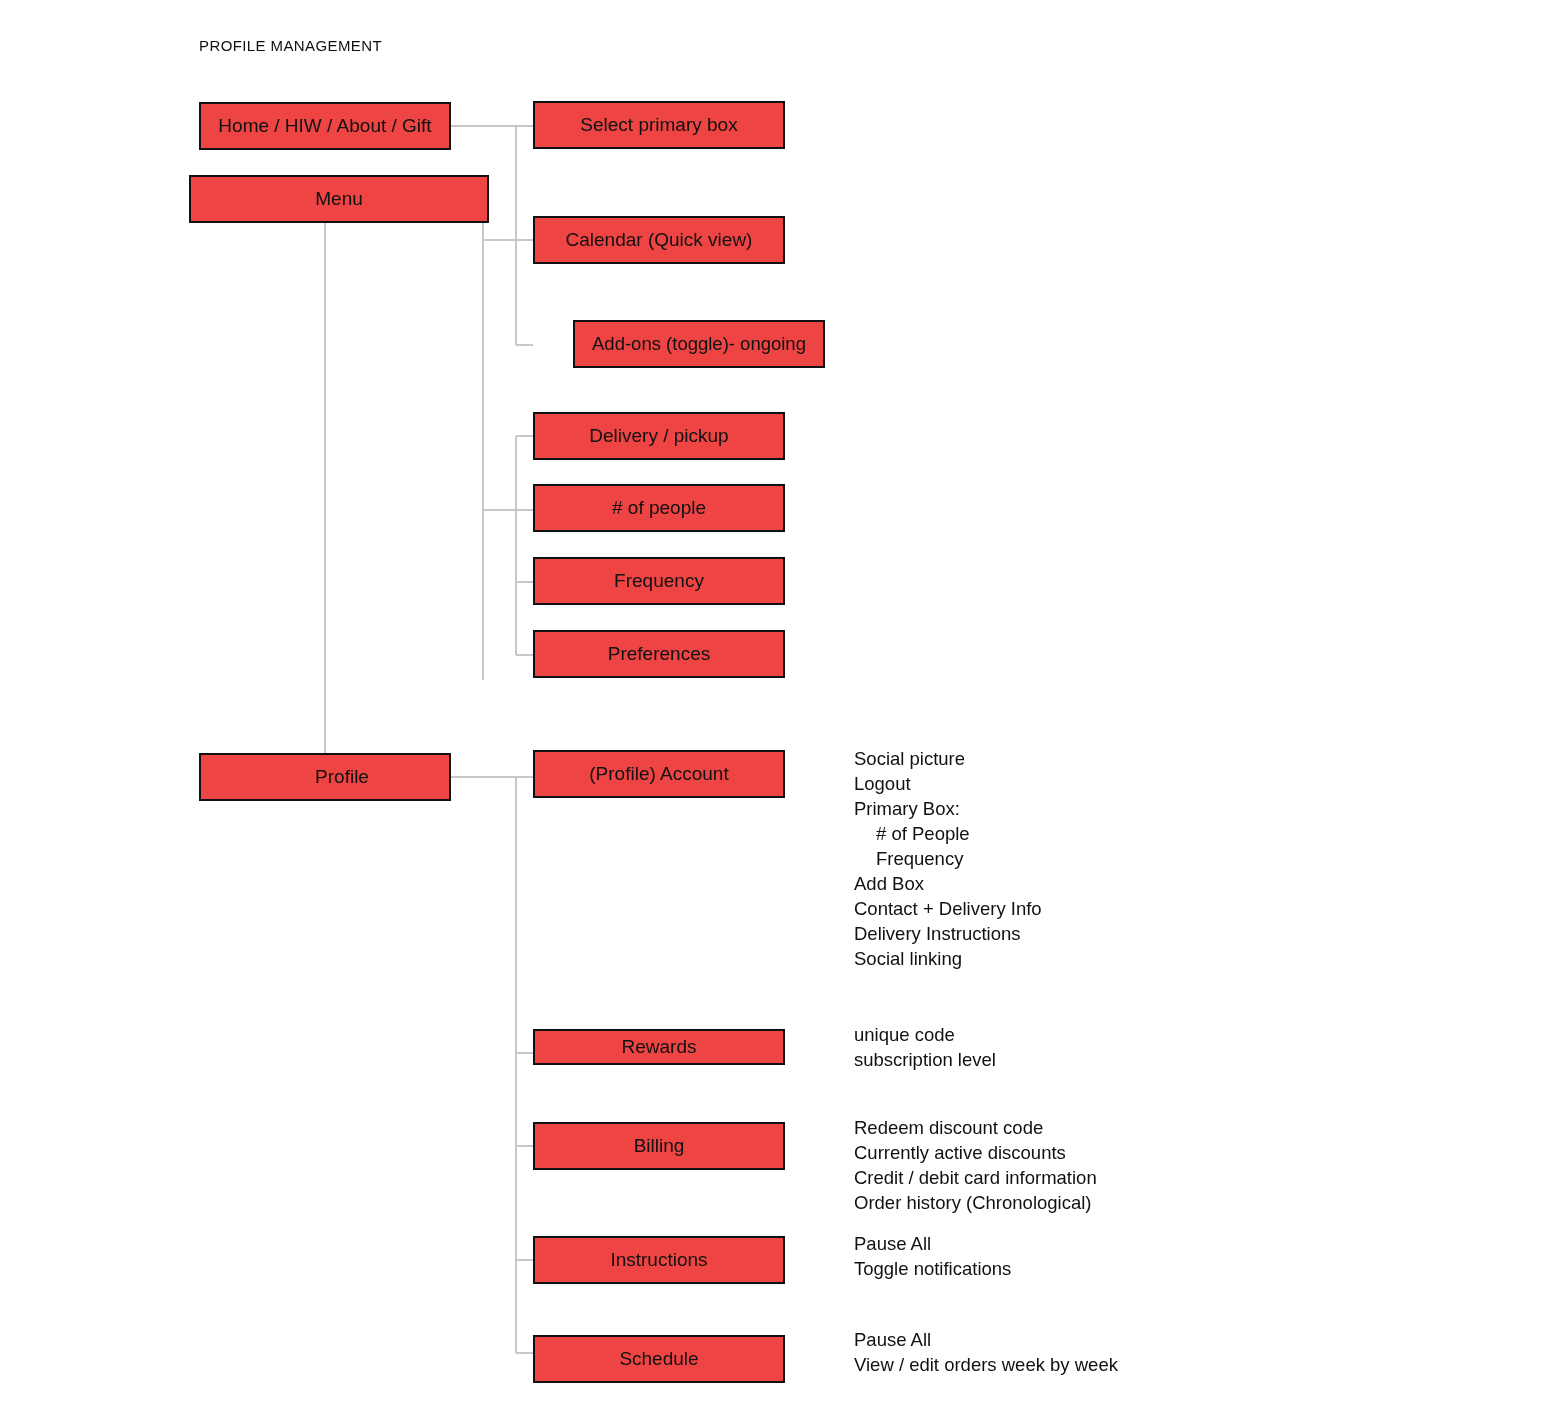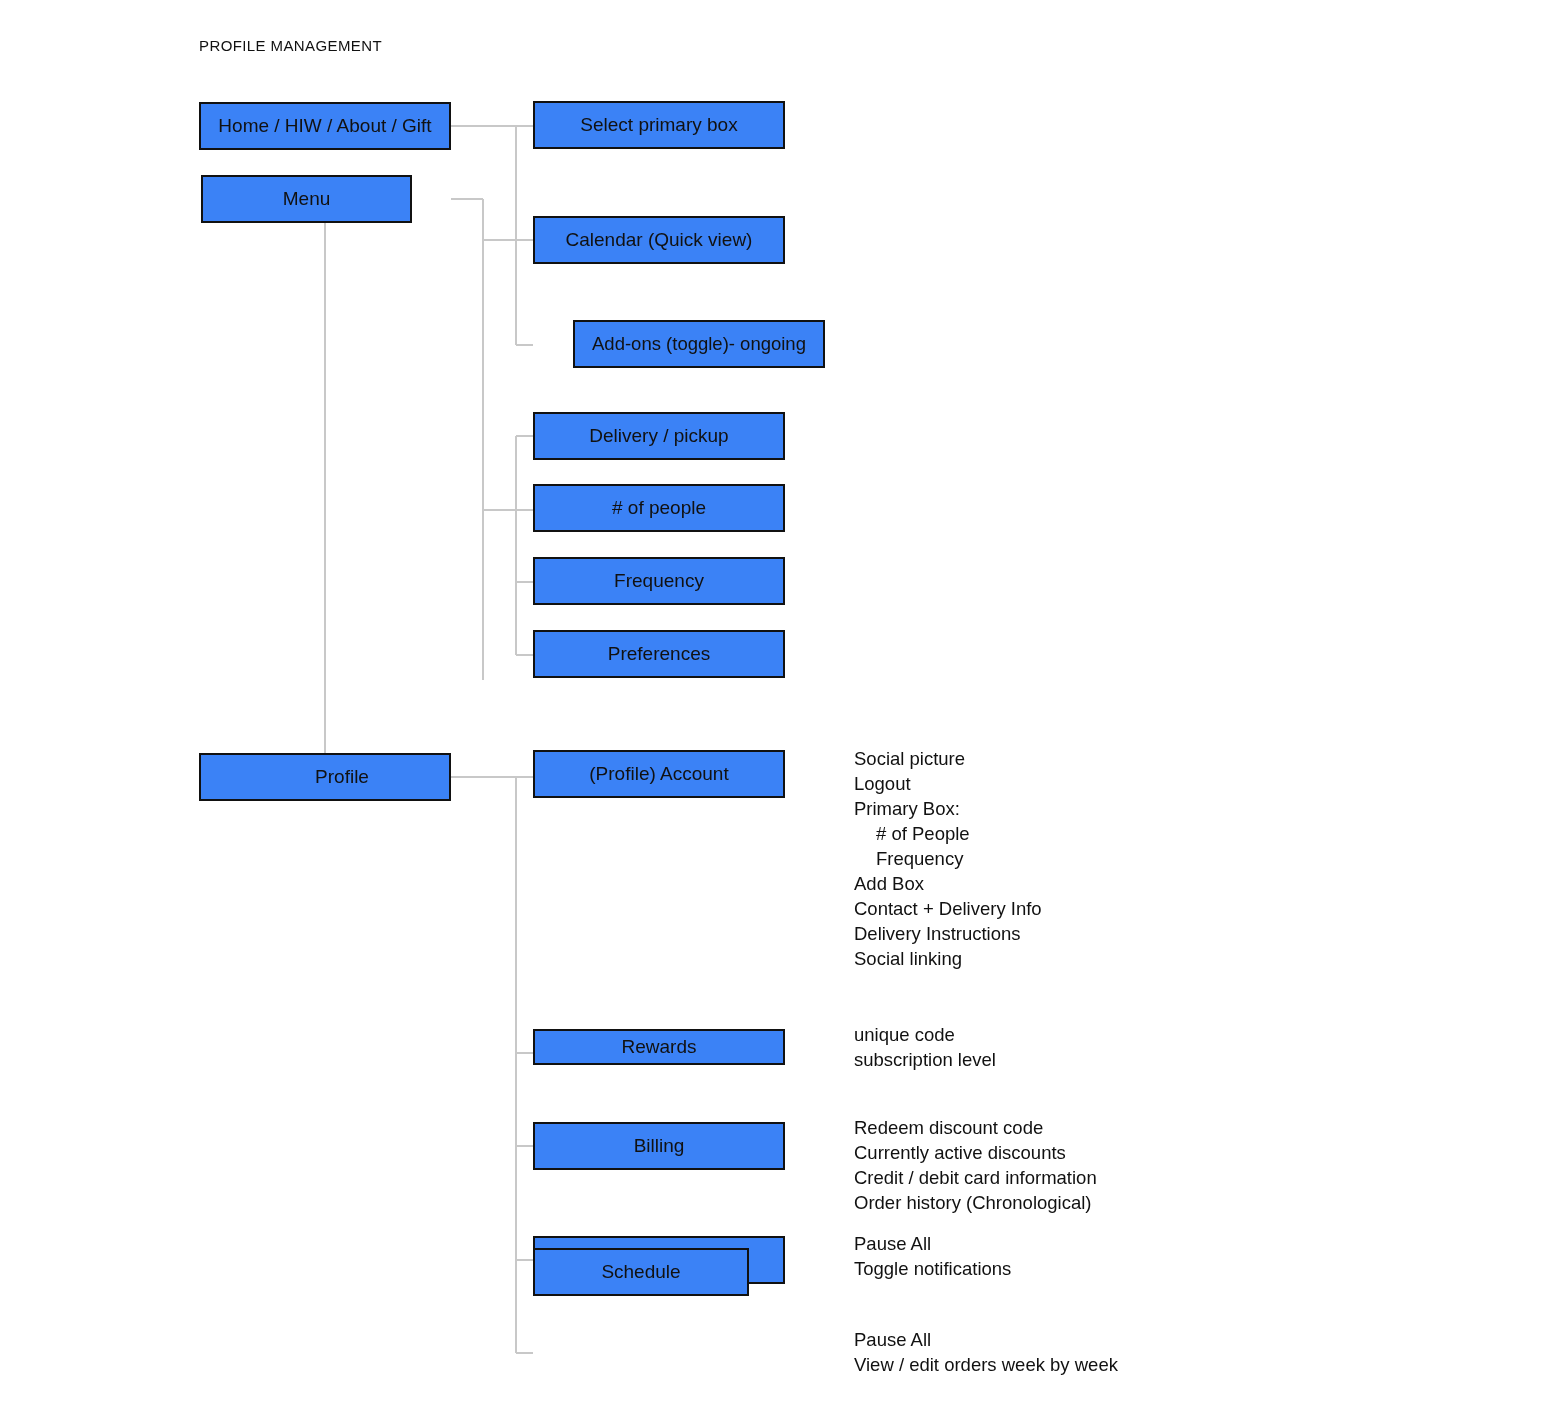--- a/index.html
+++ b/index.html
@@ -33,21 +33,21 @@
     top: 37px;
     font-size: 15px;
     letter-spacing: 0.4px;
     color: #111111;
     white-space: nowrap;
   }
   .node {
     position: absolute;
     box-sizing: border-box;
     border: 2.5px solid #111111;
-    background: #3b82f6;
+    background: #ef4444;
     display: flex;
     align-items: center;
     justify-content: center;
     font-size: 19px;
     color: #111111;
     text-align: center;
     white-space: nowrap;
     overflow: hidden;
   }
   .node.tight {
@@ -95,36 +95,36 @@
       <path d="M 451 777 L 516 777" stroke="#c8c8c8" stroke-width="2" fill="none" shape-rendering="crispEdges"></path>
       <path d="M 516 777 L 516 1353" stroke="#c8c8c8" stroke-width="2" fill="none" shape-rendering="crispEdges"></path>
       <path d="M 516 777 L 533 777" stroke="#c8c8c8" stroke-width="2" fill="none" shape-rendering="crispEdges"></path>
       <path d="M 516 1053 L 533 1053" stroke="#c8c8c8" stroke-width="2" fill="none" shape-rendering="crispEdges"></path>
       <path d="M 516 1146 L 533 1146" stroke="#c8c8c8" stroke-width="2" fill="none" shape-rendering="crispEdges"></path>
       <path d="M 516 1260 L 533 1260" stroke="#c8c8c8" stroke-width="2" fill="none" shape-rendering="crispEdges"></path>
       <path d="M 516 1353 L 533 1353" stroke="#c8c8c8" stroke-width="2" fill="none" shape-rendering="crispEdges"></path>
     </svg>
 
   <div class="node" style="left: 199px; top: 102px; width: 252px; height: 48px; border-color: rgb(17, 17, 17); color: rgb(17, 17, 17);">Home / HIW / About / Gift</div>
-  <div class="node" style="left: 201px; top: 175px; width: 211px; height: 48px; border-color: rgb(17, 17, 17); color: rgb(17, 17, 17);">Menu</div>
+  <div class="node" style="left: 189px; top: 175px; width: 300px; height: 48px; border-color: rgb(17, 17, 17); color: rgb(17, 17, 17);">Menu</div>
   <div class="node" style="left: 199px; top: 753px; width: 252px; height: 48px; border-color: rgb(17, 17, 17); color: rgb(17, 17, 17); padding-left: 34px;">Profile</div>
 
   <div class="node" style="left: 533px; top: 101px; width: 252px; height: 48px; border-color: rgb(17, 17, 17); color: rgb(17, 17, 17);">Select primary box</div>
   <div class="node" style="left: 533px; top: 216px; width: 252px; height: 48px; border-color: rgb(17, 17, 17); color: rgb(17, 17, 17);">Calendar (Quick view)</div>
   <div class="node tight" style="left: 533px; top: 320px; width: 252px; height: 48px; border-color: rgb(17, 17, 17); color: rgb(17, 17, 17);">Add-ons (toggle)- ongoing</div>
   <div class="node" style="left: 533px; top: 412px; width: 252px; height: 48px; border-color: rgb(17, 17, 17); color: rgb(17, 17, 17);">Delivery / pickup</div>
   <div class="node" style="left: 533px; top: 484px; width: 252px; height: 48px; border-color: rgb(17, 17, 17); color: rgb(17, 17, 17);"># of people</div>
   <div class="node" style="left: 533px; top: 557px; width: 252px; height: 48px; border-color: rgb(17, 17, 17); color: rgb(17, 17, 17);">Frequency</div>
   <div class="node" style="left: 533px; top: 630px; width: 252px; height: 48px; border-color: rgb(17, 17, 17); color: rgb(17, 17, 17);">Preferences</div>
 
   <div class="node" style="left: 533px; top: 750px; width: 252px; height: 48px; border-color: rgb(17, 17, 17); color: rgb(17, 17, 17);">(Profile) Account</div>
   <div class="node" style="left: 533px; top: 1029px; width: 252px; height: 36px; border-color: rgb(17, 17, 17); color: rgb(17, 17, 17);">Rewards</div>
   <div class="node" style="left: 533px; top: 1122px; width: 252px; height: 48px; border-color: rgb(17, 17, 17); color: rgb(17, 17, 17);">Billing</div>
   <div class="node" style="left: 533px; top: 1236px; width: 252px; height: 48px; border-color: rgb(17, 17, 17); color: rgb(17, 17, 17);">Instructions</div>
-  <div class="node" style="left: 533px; top: 1248px; width: 216px; height: 48px; border-color: rgb(17, 17, 17); color: rgb(17, 17, 17);">Schedule</div>
+  <div class="node" style="left: 533px; top: 1335px; width: 252px; height: 48px; border-color: rgb(17, 17, 17); color: rgb(17, 17, 17);">Schedule</div>
 
   <div class="detail-list" style="left: 806px; top: 746px;">
       <span class="detail-item">Social picture</span>
       <span class="detail-item">Logout</span>
       <span class="detail-item">Primary Box:</span>
       <span class="detail-item indent"># of People</span>
       <span class="detail-item indent">Frequency</span>
       <span class="detail-item">Add Box</span>
       <span class="detail-item">Contact + Delivery Info</span>
       <span class="detail-item">Delivery Instructions</span>

